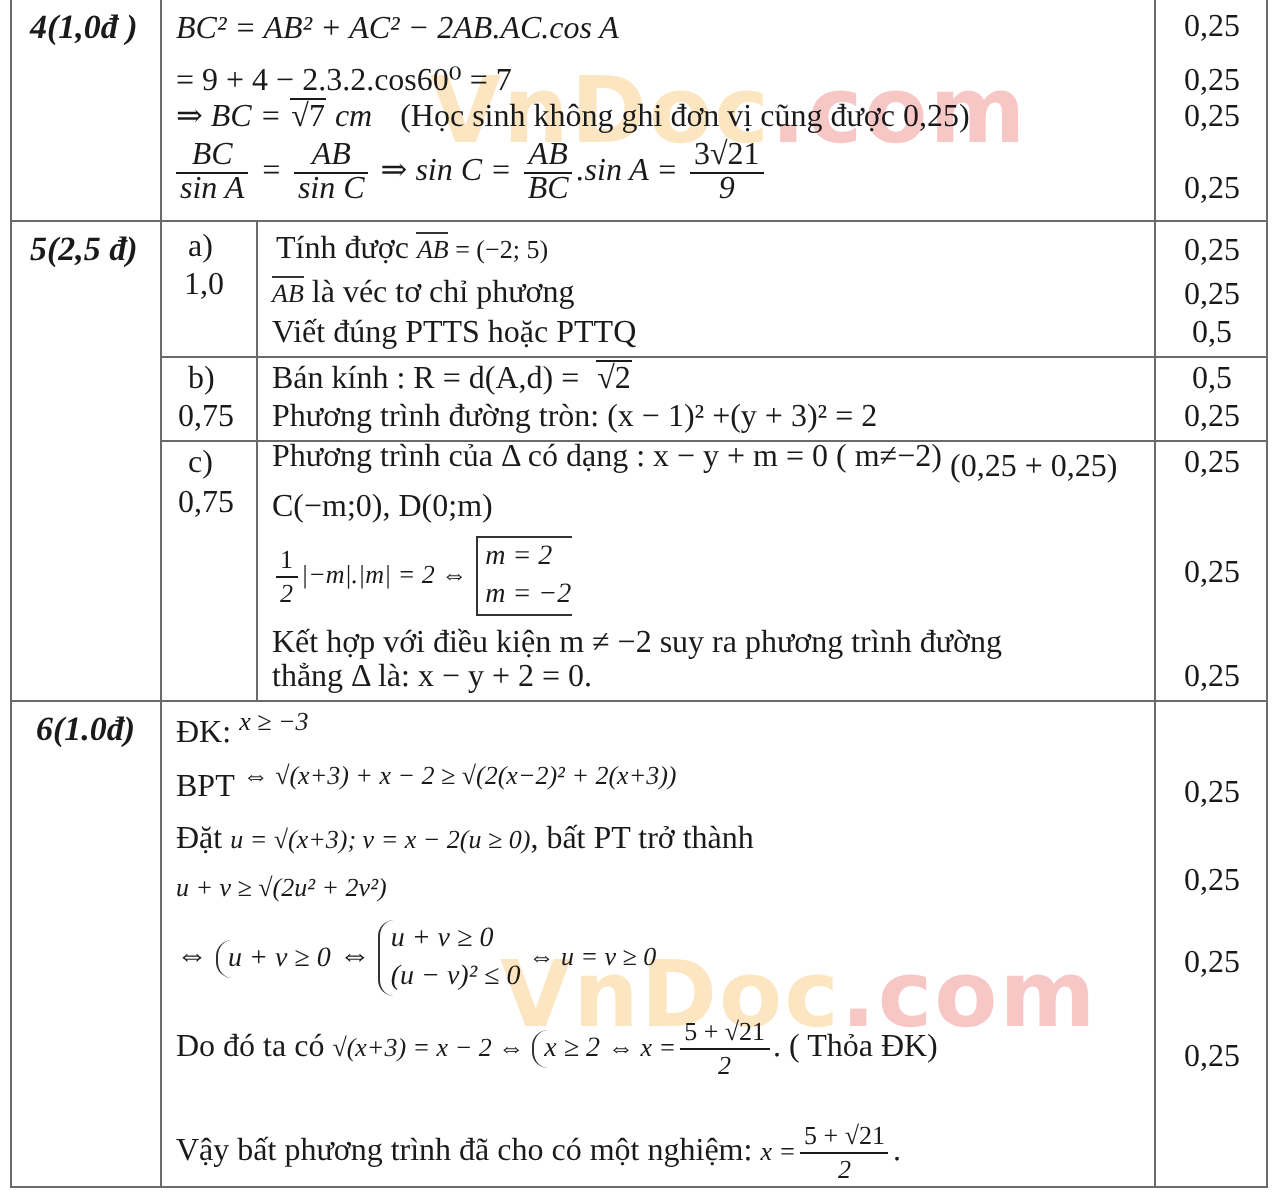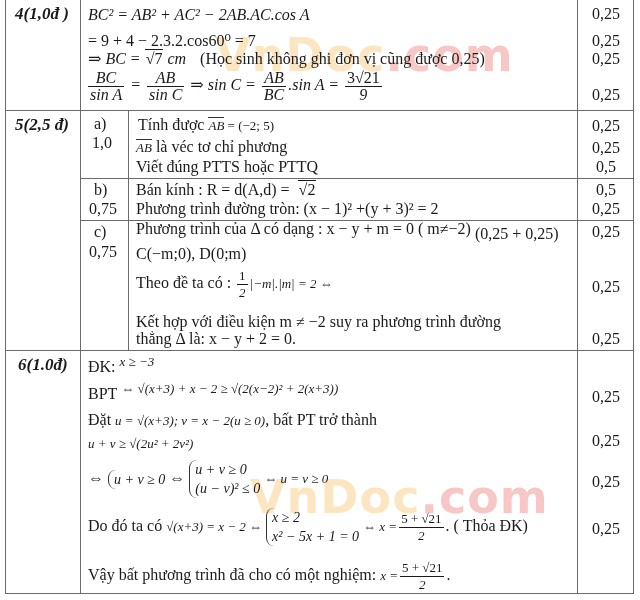--- a/index.html
+++ b/index.html
@@ -80,21 +80,22 @@
 <div class="abs txt" style="left:475px; top:181px;margin-top:44px;">(0,25 + 0,25)</div>
 <div class="abs txt" style="left:136px; top:200px;">Phương trình đường tròn: (x − 1)² +(y + 3)² = 2</div>
 <div class="abs score" style="left:578px; top:181px;">0,5</div>
 <div class="abs score" style="left:578px; top:200px;">0,25</div>
 
 <div class="abs txt" style="left:94px; top:223px;">c)</div>
 <div class="abs txt" style="left:89px; top:243px;">0,75</div>
 <div class="abs txt" style="left:136px; top:220px;">Phương trình của Δ có dạng : x − y + m = 0 ( m≠−2)</div>
 <div class="abs txt" style="left:136px; top:245px;">C(−m;0), D(0;m)</div>
 <div class="abs txt" style="left:136px; top:268px;">
-  <span>Theo đề ta có : </span><span class="frac small"><span class="num">1</span><span class="den">2</span></span><span class="m small">|−m|.|m| = 2 ⇔</span>
+  <span class="frac small"><span class="num">1</span><span class="den">2</span></span><span class="m small">|−m|.|m| = 2 ⇔</span>
+  <span class="brk"><span style="display:block;">m = 2</span><span style="display:block;">m = −2</span></span>
 </div>
 <div class="abs txt" style="left:136px; top:313px;">Kết hợp với điều kiện m ≠ −2 suy ra phương trình đường</div>
 <div class="abs txt" style="left:136px; top:330px;">thẳng Δ là: x − y + 2 = 0.</div>
 <div class="abs score" style="left:578px; top:223px;">0,25</div>
 <div class="abs score" style="left:578px; top:278px;">0,25</div>
 <div class="abs score" style="left:578px; top:330px;">0,25</div>
 
 <div class="abs qlabel" style="left:18px; top:355px;">6(1.0đ)</div>
 <div class="abs txt" style="left:88px; top:358px;">
   <span>ĐK:</span><span class="m small" style="position:relative; top:-6px; margin-left:4px;">x ≥ −3</span>
@@ -109,21 +110,21 @@
 <div class="abs txt" style="left:88px; top:460px;">
   <span>⇔</span>
   <span class="sys"><span style="display:block;">u + v ≥ 0</span></span>
   <span>⇔</span>
   <span class="sys"><span style="display:block;">u + v ≥ 0</span><span style="display:block;">(u − v)² ≤ 0</span></span>
   <span class="m small">⇔ u = v ≥ 0</span>
 </div>
 <div class="abs txt" style="left:88px; top:508px;">
   <span>Do đó ta có</span>
   <span class="m small">√(x+3) = x − 2 ⇔</span>
-  <span class="sys"><span style="display:block;">x ≥ 2</span><span style="display:block;">x² − 5x + 1 = 0</span></span>
+  <span class="sys"><span style="display:block;">x ≥ 2</span></span>
   <span class="m small">⇔ x =</span><span class="frac small"><span class="num">5 + √21</span><span class="den">2</span></span><span>. ( Thỏa ĐK)</span>
 </div>
 <div class="abs txt" style="left:88px; top:560px;">
   <span>Vậy bất phương trình đã cho có một nghiệm:</span>
   <span class="m small">x =</span><span class="frac small"><span class="num">5 + √21</span><span class="den">2</span></span><span>.</span>
 </div>
 <div class="abs score" style="left:578px; top:388px;">0,25</div>
 <div class="abs score" style="left:578px; top:432px;">0,25</div>
 <div class="abs score" style="left:578px; top:473px;">0,25</div>
 <div class="abs score" style="left:578px; top:520px;">0,25</div>

